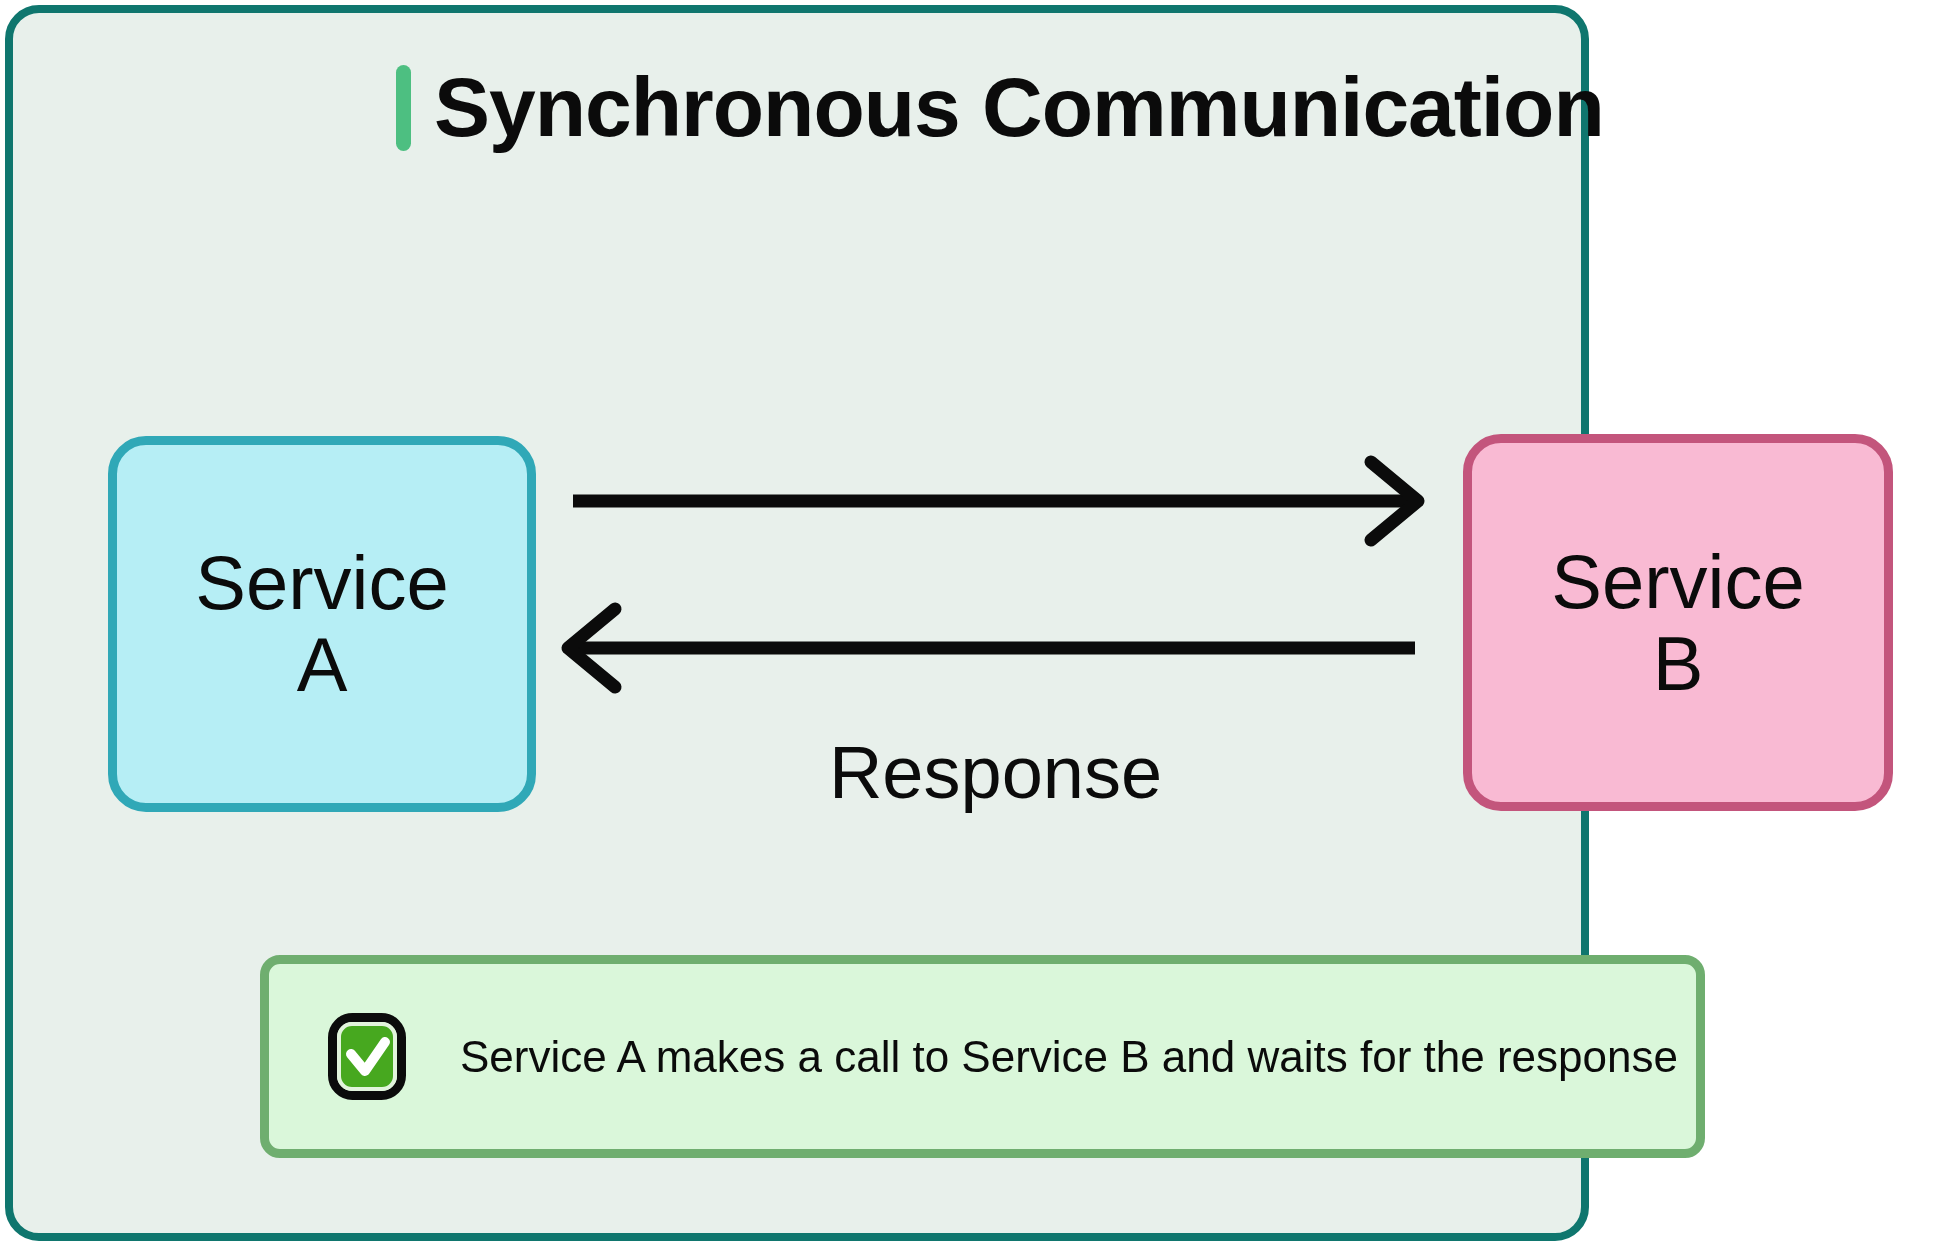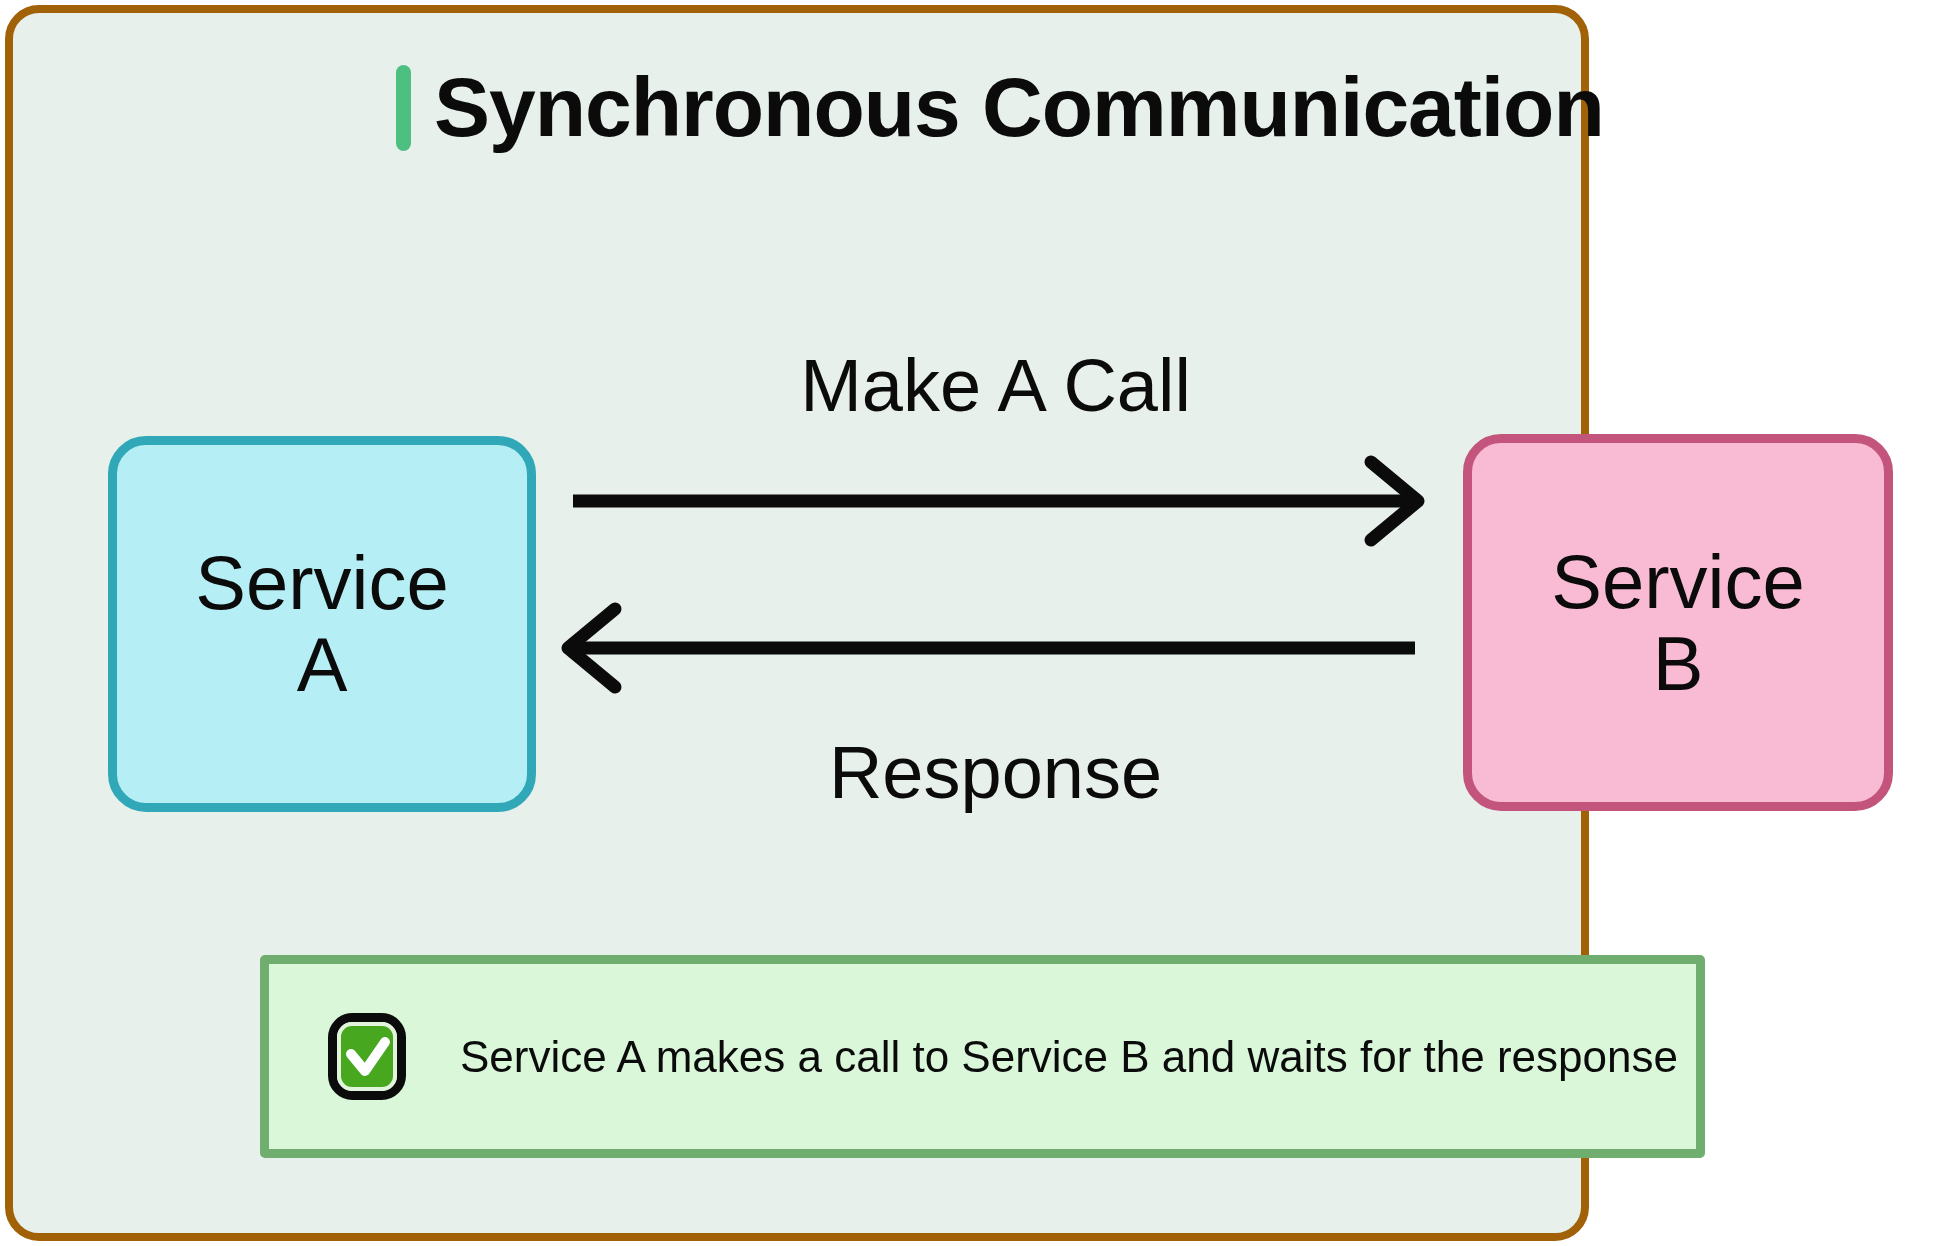--- a/index.html
+++ b/index.html
@@ -9,21 +9,21 @@
     height: 1246px;
     background: #ffffff;
     overflow: hidden;
     font-family: "Liberation Sans", sans-serif;
   }
   .canvas {
     position: absolute;
     left: 5px; top: 5px;
     width: 1584px; height: 1236px;
     box-sizing: border-box;
-    border: 8px solid #a16207;
+    border: 8px solid #0f766e;
     border-radius: 34px;
     background: #e8f0eb;
   }
   .accent-bar {
     position: absolute;
     left: 383px; top: 52px;
     width: 15px; height: 86px;
     border-radius: 8px;
     background: #4dbf81;
   }
@@ -82,21 +82,21 @@
   }
   .label-call { top: 336px; }
   .label-response { top: 723px; }
   .note-box {
     position: absolute;
     left: 247px; top: 942px;
     width: 1445px; height: 203px;
     box-sizing: border-box;
     background: #daf7da;
     border: 9px solid #6fae6f;
-    border-radius: 5px;
+    border-radius: 20px;
     display: flex;
     align-items: center;
   }
   .note-icon {
     margin-left: 59px;
     flex: 0 0 auto;
     width: 78px; height: 87px;
   }
   .note-text {
     margin-left: 54px;
@@ -128,21 +128,20 @@
     <g stroke="#0b0b0b" stroke-width="13" fill="none">
       <path d="M 560 488 L 1398 488" stroke-linecap="butt"></path>
       <path d="M 1358 449 L 1405 488 L 1358 527" stroke-linecap="round" stroke-linejoin="round"></path>
     </g>
     <g stroke="#0b0b0b" stroke-width="13" fill="none">
       <path d="M 1402 635 L 560 635" stroke-linecap="butt"></path>
       <path d="M 602 596 L 555 635 L 602 674" stroke-linecap="round" stroke-linejoin="round"></path>
     </g>
   </svg>
 
-  <div class="flow-label label-call">Make A Call</div>
   <div class="flow-label label-response">Response</div>
 
   <div class="note-box">
     <svg class="note-icon" viewBox="0 0 78 87" xmlns="http://www.w3.org/2000/svg">
       <rect x="4.5" y="4.5" width="69" height="78" rx="20" fill="none" stroke="#0b0b0b" stroke-width="9"></rect>
       <rect x="11" y="11" width="56" height="65" rx="13" fill="#47a81f" stroke="#e2f4dc" stroke-width="4"></rect>
       <polyline points="23,41 37,58 57,29" fill="none" stroke="#ffffff" stroke-width="10" stroke-linecap="round" stroke-linejoin="round"></polyline>
     </svg>
     <span class="note-text">Service A makes a call to Service B and waits for the response</span>
   </div>

